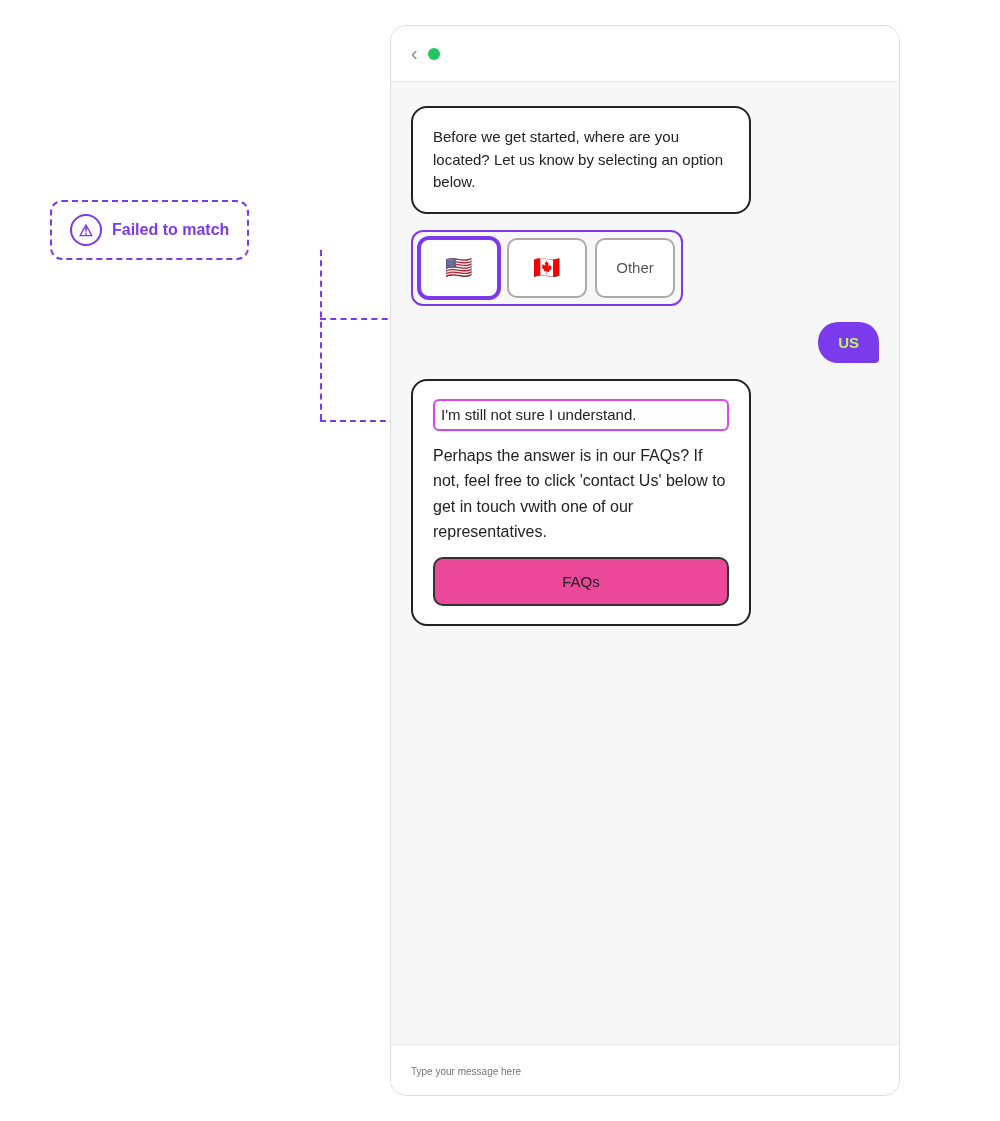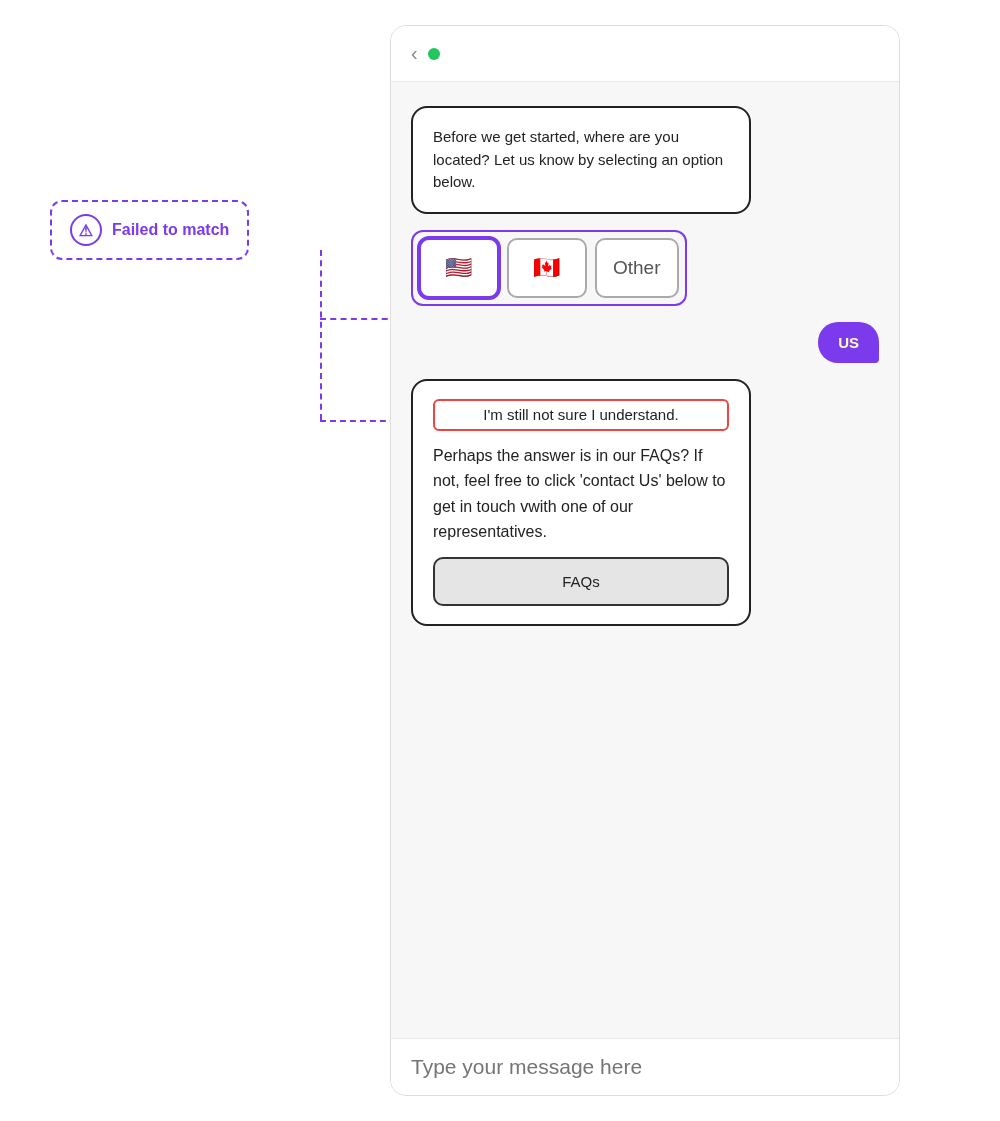--- a/index.html
+++ b/index.html
@@ -102,28 +102,28 @@
       min-width: 80px;
       height: 60px;
     }
 
     .option-btn.selected {
       border: 2.5px solid #7c3aed;
       box-shadow: 0 0 0 2px #7c3aed;
     }
 
     .option-btn.text-option {
-      font-size: 19px;
+      font-size: 15px;
       color: #555;
     }
 
     
     .user-bubble {
       background: #7c3aed;
-      color: #fef9c3;
+      color: #bef264;
       border-radius: 20px 20px 4px 20px;
       padding: 12px 20px;
       font-size: 15px;
       font-weight: 600;
       align-self: flex-end;
       max-width: 120px;
     }
 
     
     .response-bubble {
@@ -135,37 +135,36 @@
       line-height: 1.6;
       color: #222;
       max-width: 340px;
       align-self: flex-start;
       display: flex;
       flex-direction: column;
       gap: 12px;
     }
 
     .response-first-line {
-      border: 2px solid #ef4444;
+      border: 2px solid #d946ef;
       border-radius: 6px;
       padding: 2px 6px;
       display: inline-block;
       font-size: 15px;
       color: #222;
-      text-align: center;
     }
 
     .response-text {
       font-size: 16px;
       line-height: 1.6;
       color: #222;
     }
 
     .action-btn {
-      background: #e5e5e5;
+      background: #ec4899;
       border: 2px solid #333;
       border-radius: 10px;
       padding: 14px 20px;
       font-size: 15px;
       cursor: pointer;
       text-align: center;
       color: #222;
       width: 100%;
     }
 
@@ -174,21 +173,21 @@
       background: white;
       border-top: 1px solid #e8e8e8;
       padding: 16px 20px;
       flex-shrink: 0;
     }
 
     .chat-input {
       width: 100%;
       border: none;
       outline: none;
-      font-size: 21px;
+      font-size: 10px;
       color: #aaa;
       background: transparent;
     }
 
     
     .annotation-box {
       position: absolute;
       left: 50px;
       top: 200px;
       border: 2px dashed #7c3aed;

